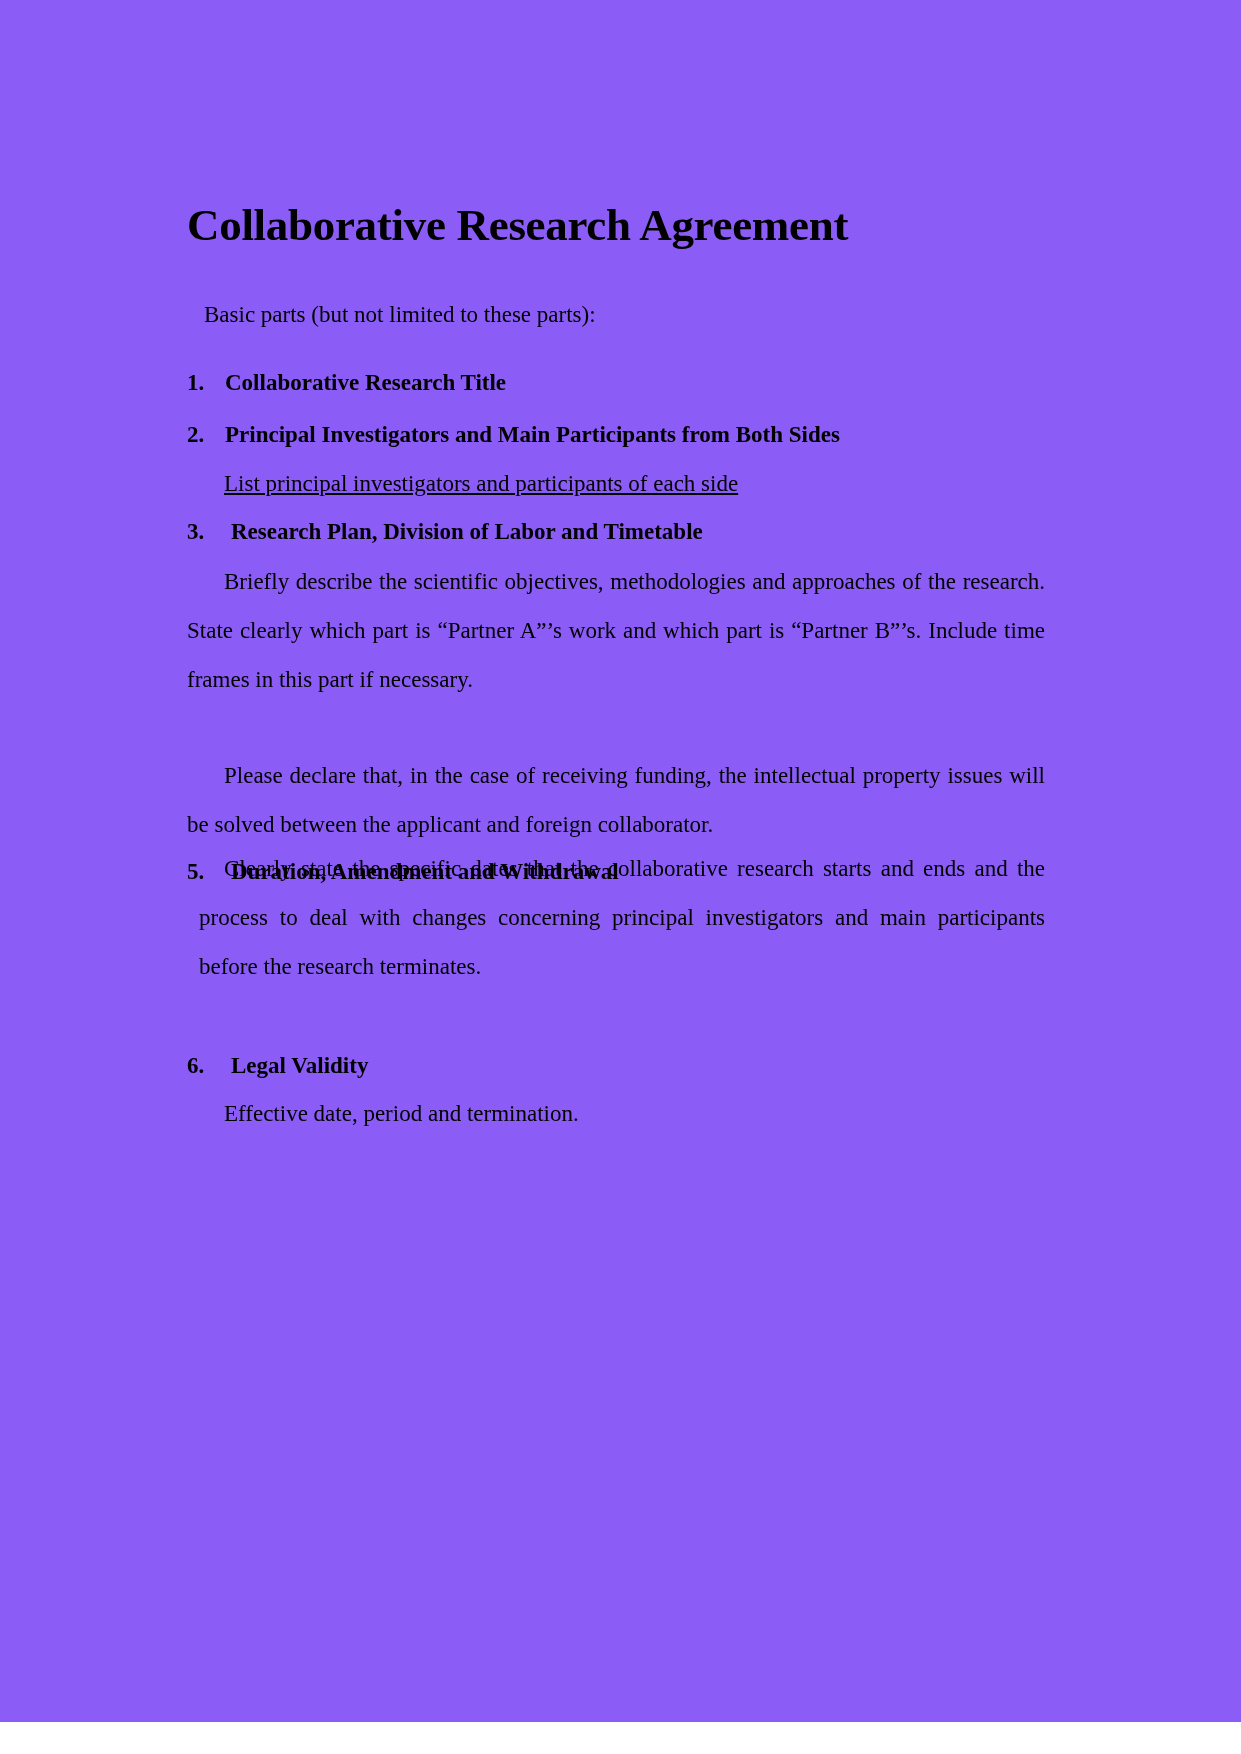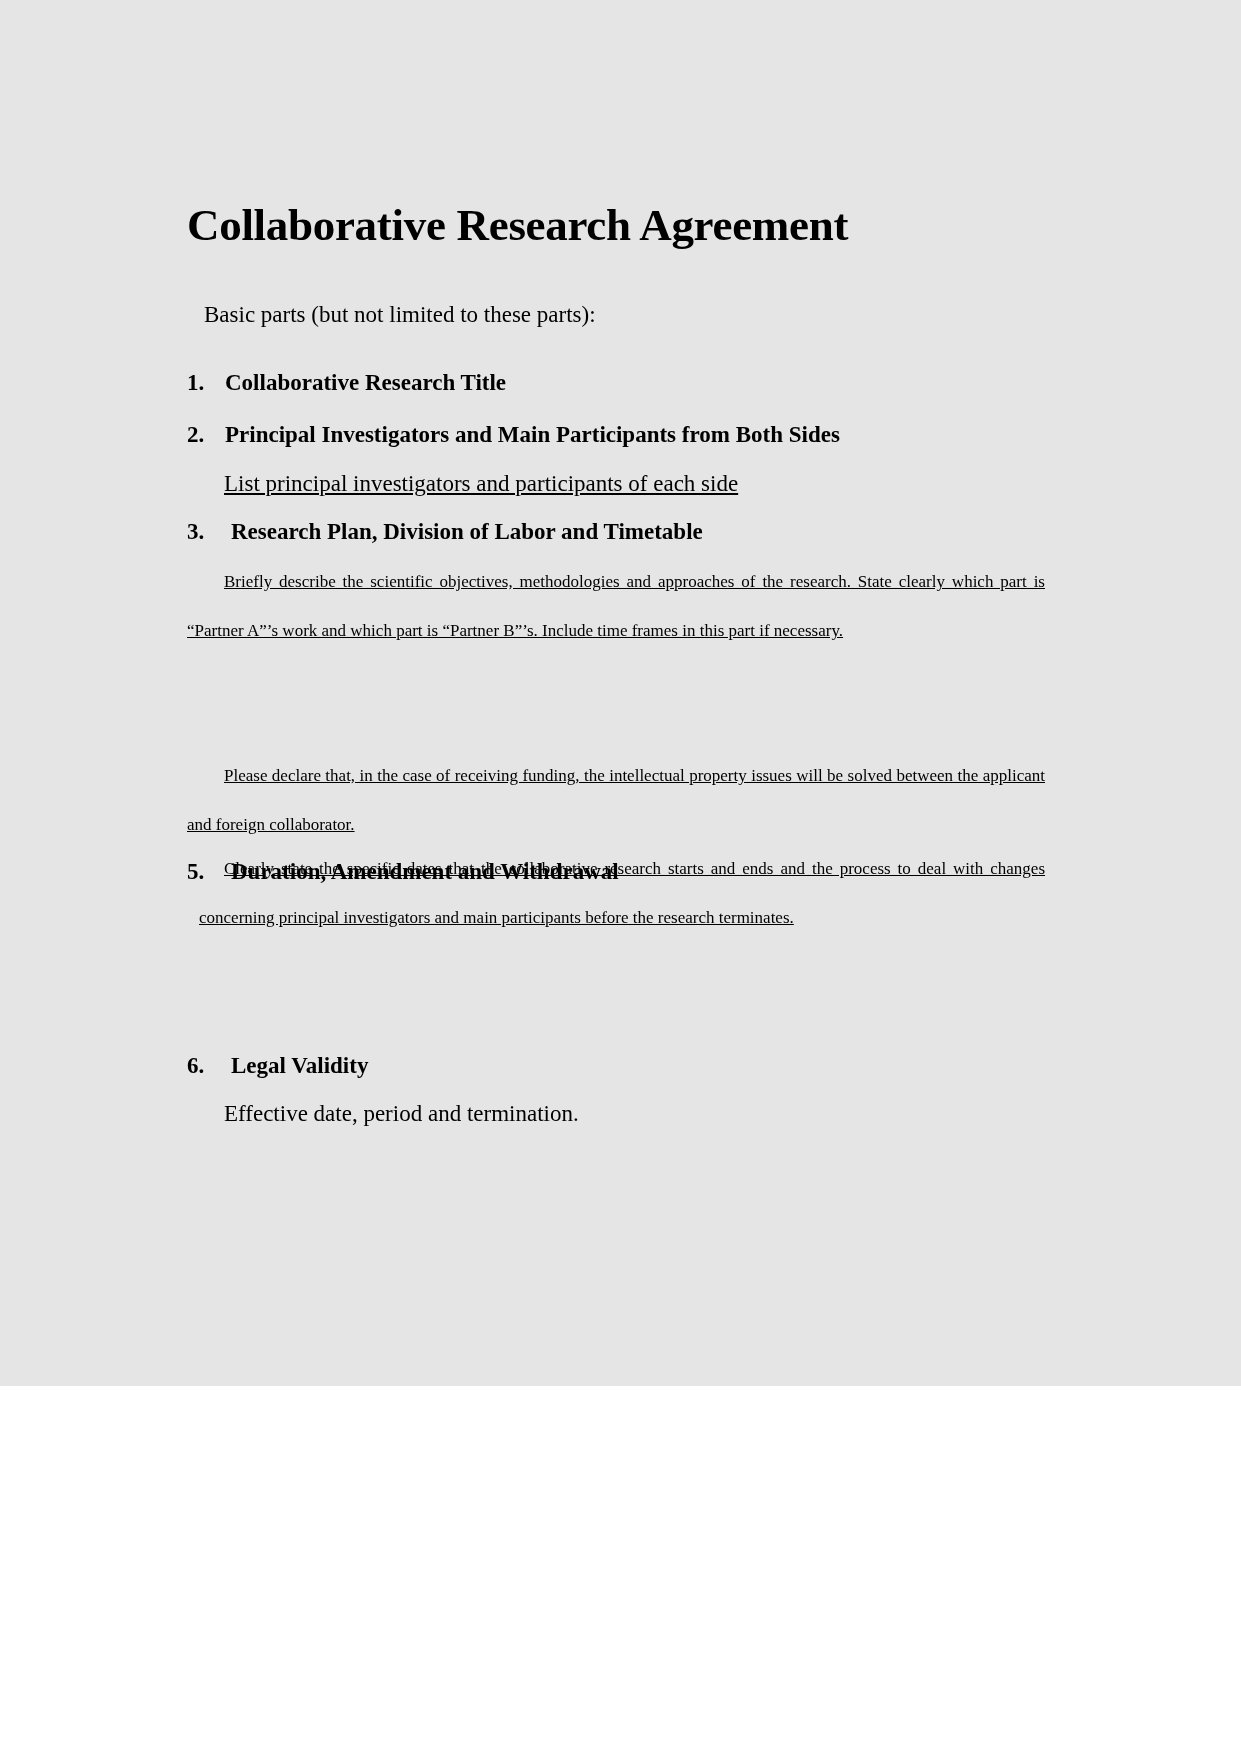--- a/index.html
+++ b/index.html
@@ -13,22 +13,22 @@
       position: relative;
       overflow: hidden;
       font-family: "Liberation Serif", "DejaVu Serif", serif;
       color: #000000;
     }
     .page {
       position: absolute;
       left: 0;
       top: 0;
       width: 1241px;
-      height: 1386px;
-      background: #e5e5e5;
+      height: 1722px;
+      background: #8b5cf6;
     }
     .title {
       position: absolute;
       left: 187px;
       top: 196px;
       margin: 0;
       font-size: 45px;
       font-weight: bold;
       line-height: 58px;
       white-space: nowrap;
@@ -60,25 +60,24 @@
     .body-line {
       position: absolute;
       margin: 0;
       font-size: 23px;
       line-height: 32px;
       white-space: nowrap;
     }
     .para {
       position: absolute;
       margin: 0;
-      font-size: 17px;
+      font-size: 23px;
       line-height: 49px;
       text-align: justify;
       text-align-last: left;
-      text-decoration: underline;
     }
     .indent { text-indent: 37px; }
   </style>
 </head>
 <body>
 
 <div class="page">
 
   <h1 class="title">Collaborative Research Agreement</h1>
 

